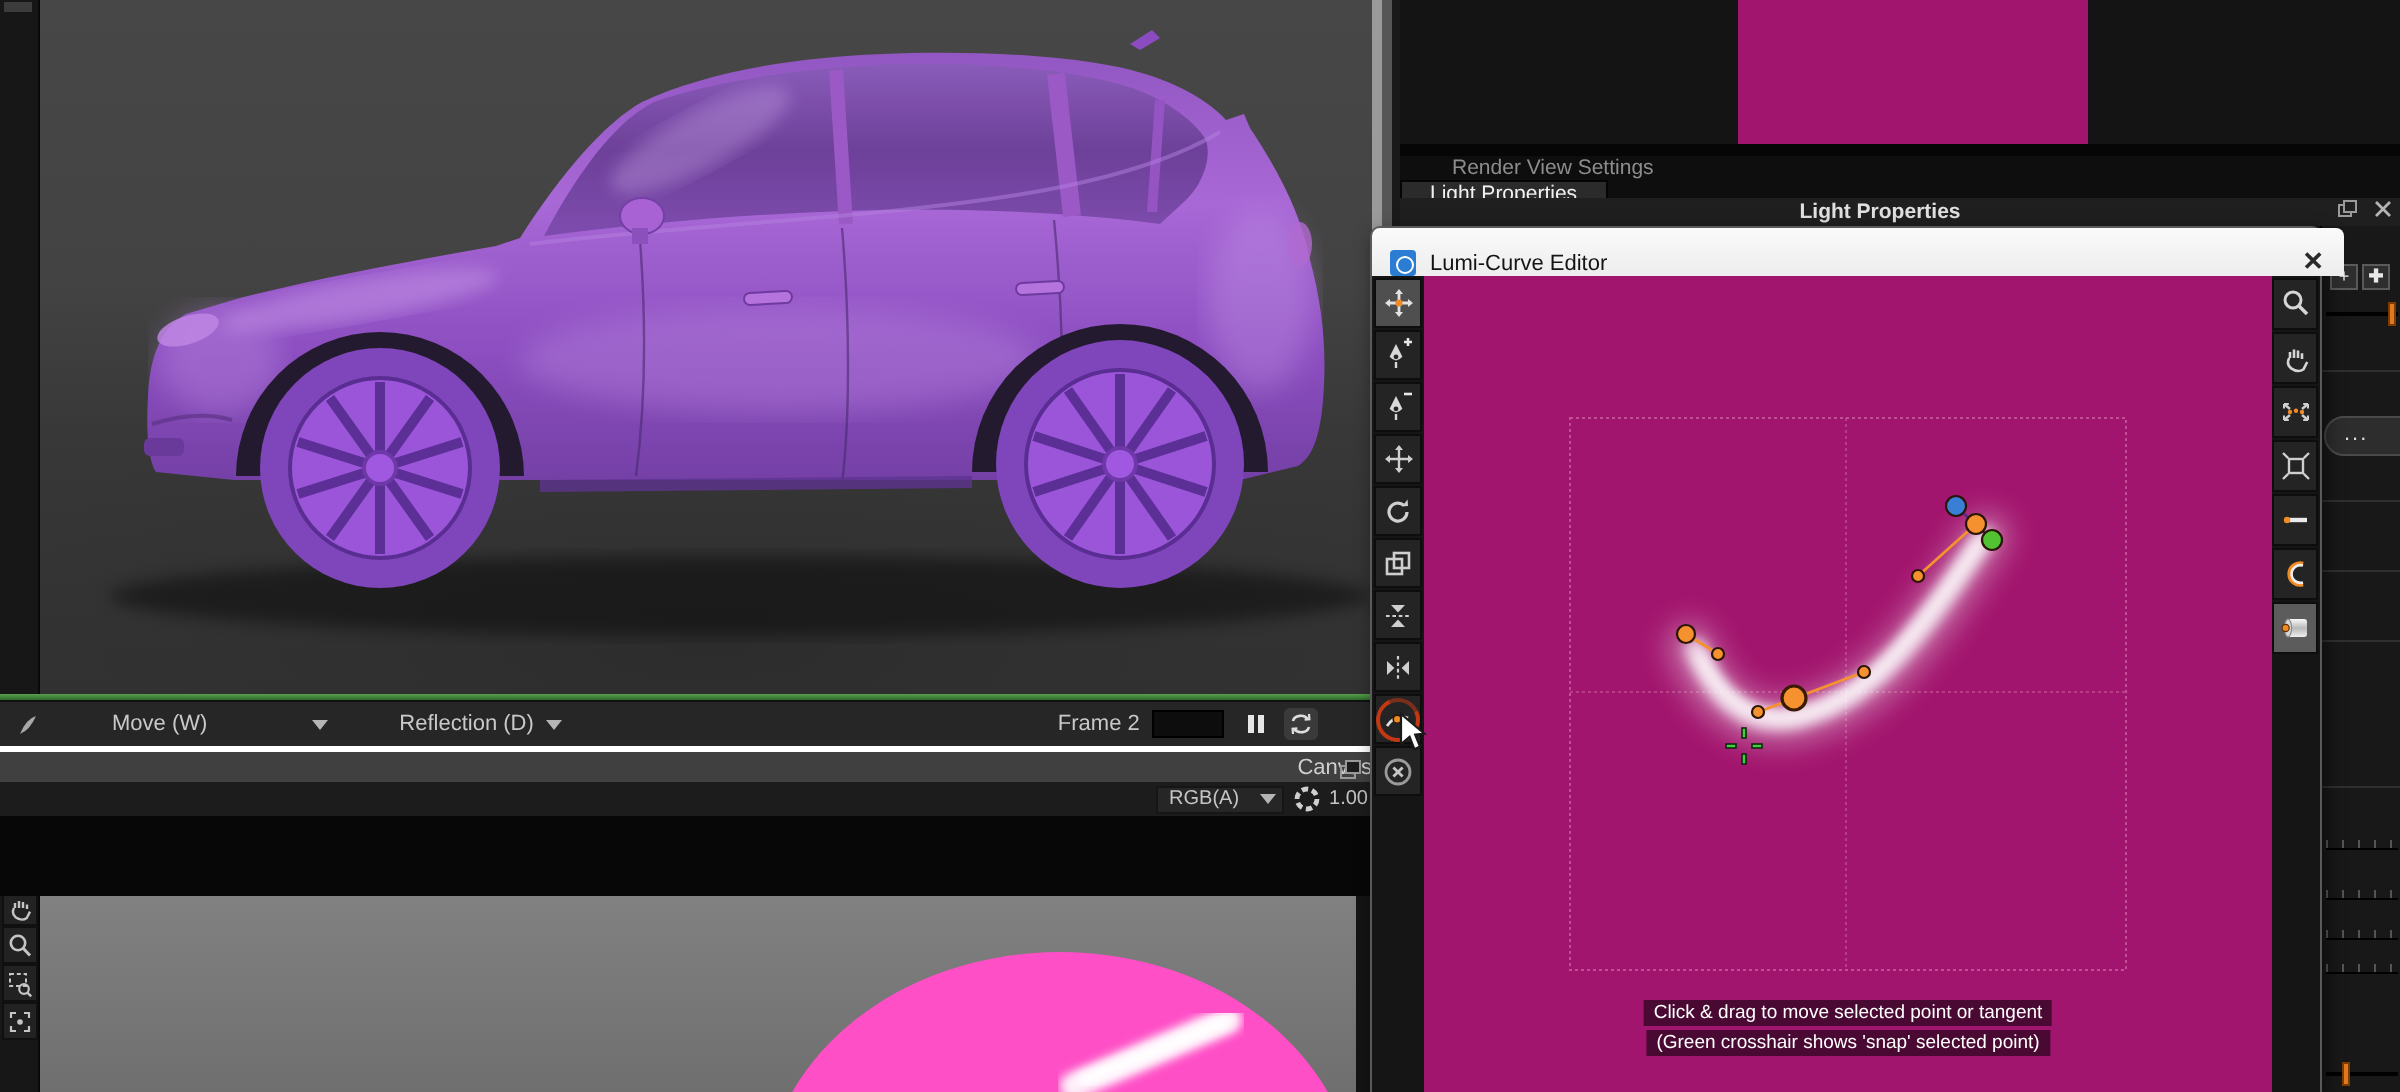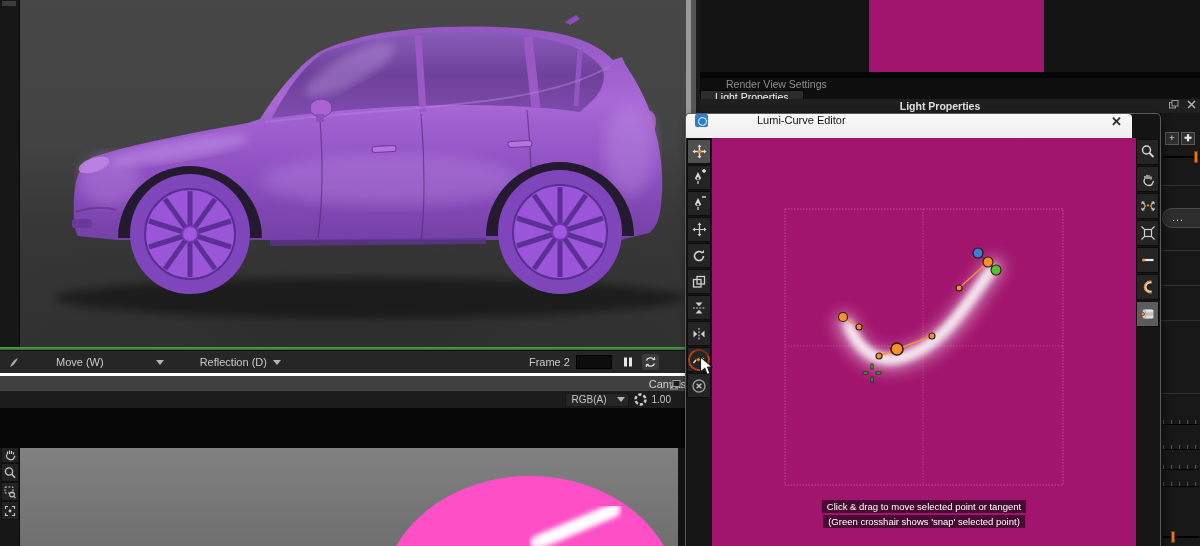--- a/index.html
+++ b/index.html
@@ -60,22 +60,22 @@
   .hdiv { position:absolute; left:0; width:40px; height:1px; background:#303030; }
   .slider-track { position:absolute; left:2px; width:36px; height:2px; background:#000; }
   .slider-handle { position:absolute; width:4px; height:12px; background:#e07a1e; border:1px solid #7c3c00; }
   .tick-row { position:absolute; left:2px; width:36px; height:8px; border-bottom:1px solid #000;
     background:repeating-linear-gradient(90deg,#555 0 1px,transparent 1px 8px); background-size:100% 4px; background-repeat:no-repeat; background-position:bottom; }
   .more-btn { position:absolute; left:1px; top:95px; width:40px; height:20px; background:#2d2d2d; border:1px solid #4a4a4a;
     border-radius:10px 0 0 10px; color:#ddd; font-size:11px; line-height:16px; padding-left:9px; letter-spacing:1px; }
 
   
   .lumi-window { left:686px; top:114px; width:474px; height:432px; box-shadow:0 0 0 1px #5a5a5a, 2px 3px 10px rgba(0,0,0,.6); border-radius:4px 4px 0 0; }
-  .lumi-titlebar { left:686px; top:114px; width:446px; height:24px; background:linear-gradient(#fafafa,#ededed);
-    border-radius:4px 4px 0 0; display:flex; align-items:flex-start; font-size:11px; color:#141414;gap:42px; }
+  .lumi-titlebar { left:686px; top:114px; width:486px; height:24px; background:linear-gradient(#fafafa,#ededed);
+    border-radius:4px 4px 0 0; display:flex; align-items:flex-end; font-size:11px; color:#141414; }
   .lumi-titlebar .appicon { width:13px; height:13px; border-radius:2px; background:#2b7cd3; margin:0 7px 0 9px; position:relative; }
   .lumi-titlebar .appicon:after { content:""; position:absolute; left:3px; top:3px; width:7px; height:7px; border:1.4px solid #fff; border-radius:50%; }
   .lumi-close { margin-left:auto; margin-right:10px; color:#2a2a2a; font-size:13px; font-weight:bold; }
   .lumi-left-tools { left:686px; top:138px; width:26px; height:408px; background:#151515; }
   .lumi-right-tools { left:1136px; top:138px; width:24px; height:408px; background:#151515; }
   .ltool { position:absolute; left:1px; width:24px; height:25px; background:#242424; border:1px solid #0d0d0d;
     display:flex; align-items:center; justify-content:center; }
   .ltool.active { background:#4f4f4f; }
   .rtool { position:absolute; left:0; width:23px; height:26px; background:#242424; border:1px solid #0d0d0d;
     display:flex; align-items:center; justify-content:center; }
@@ -282,21 +282,21 @@
     </svg>
   </div>
   <div class="abs rgb-row">
     <div class="rgb-dd">
       <span>RGB(A)</span>
       <span class="dd-arrow" style="margin:0"></span>
     </div>
     <svg width="15" height="15" style="margin:0 4px">
       <circle cx="7.5" cy="7.5" r="5" fill="none" stroke="#cfcfcf" stroke-width="2.4" stroke-dasharray="3.2 2"></circle>
     </svg>
-    <span style="margin-right:15px">1.00</span>
+    <span style="margin-right:2px">1.00</span>
   </div>
   <div class="abs black-bar"></div>
 
   <div class="abs paint-canvas">
     <svg width="658" height="98" viewBox="0 0 658 98">
       <defs>
           <filter id="blobsoft">
             <feGaussianBlur stdDeviation="2.5"></feGaussianBlur>
           </filter>
         </defs>

